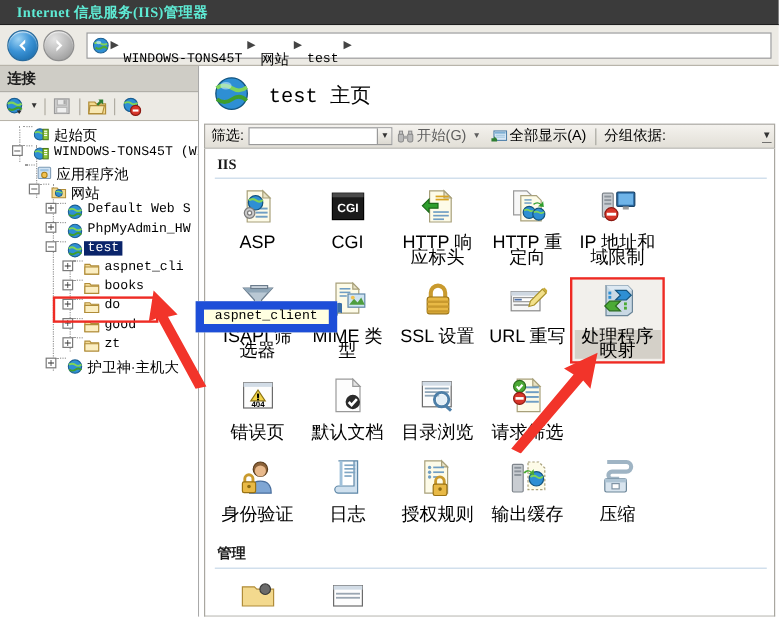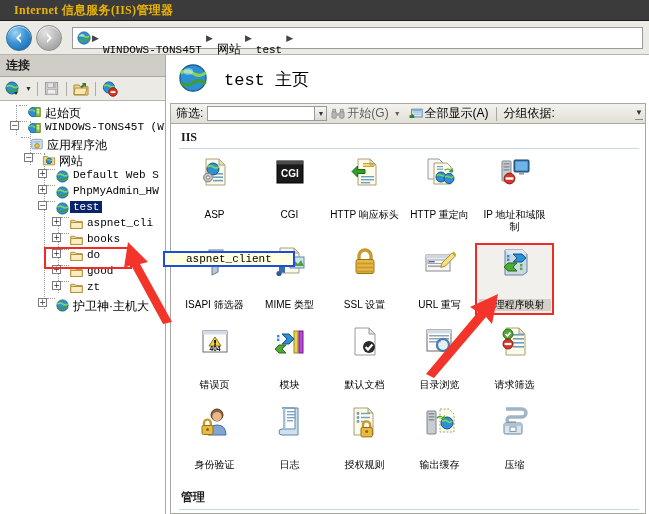--- a/index.html
+++ b/index.html
@@ -10,21 +10,21 @@
     font-size:12px;color:#000;
     position:relative;
   }
   
   .titlebar{
     height:20px;background:#3b3b3b;
     display:flex;align-items:center;
     border-bottom:1px solid #1e1e1e;
   }
   .titlebar .title{
-    color:#eab308;font-size:12px;font-weight:bold;
+    color:#5eead4;font-size:12px;font-weight:bold;
     padding-left:14px;letter-spacing:.3px;
     font-family:"Liberation Serif","DejaVu Serif",serif;
   }
   
   .navbar{
     height:34px;background:#eceae4;
     border-bottom:1px solid #b8b4aa;
     display:flex;align-items:center;padding:0 4px;
     box-sizing:border-box;
   }
@@ -108,23 +108,23 @@
   .vline{
     position:absolute;width:1px;
     border-left:1px dotted #9a9a9a;
   }
   
   .redbox{
     position:absolute;border:2px solid #ee2b24;
     pointer-events:none;
   }
   .tooltip{
-    position:absolute;background:#ffffe1;border:2px solid #1d4ed8;
+    position:absolute;background:#ffffe1;border:7px solid #1d4ed8;
     font-family:"Liberation Mono","DejaVu Sans Mono",monospace;
-    font-size:11px;padding:0 21px;white-space:nowrap;z-index:30;
+    font-size:11px;padding:0 9px;white-space:nowrap;z-index:30;
   }
   
   .mainpane{
     flex:1 1 auto;background:#fff;position:relative;overflow:hidden;
     display:flex;flex-direction:column;
   }
   .mp-title{
     height:48px;display:flex;align-items:center;padding-left:12px;
     flex:0 0 auto;box-sizing:border-box;border-radius:19px;
   }
@@ -174,22 +174,22 @@
   .iconrow{display:flex;padding:6px 0 0 6px;}
   .iconcell{
     width:75px;flex:0 0 75px;
     display:flex;flex-direction:column;align-items:center;
     position:relative;padding-bottom:2px;
   }
   .iconcell .glyph{
     width:36px;height:34px;display:flex;align-items:center;justify-content:center;
   }
   .iconcell .cap{
-    font-size:10px;text-align:center;line-height:12px;
-    margin-top:20px;width:72px;word-break:break-all;color:#000;
+    font-size:15px;text-align:center;line-height:12px;
+    margin-top:8px;width:72px;word-break:break-all;color:#000;
   }
   .iconcell.selected .cap{
     background:#d4d0c8;
   }
   .iconcell.selected{
     outline:2px solid #ee2b24;
     background:#f2f0ec;
   }
   
   .arrow{position:absolute;pointer-events:none;z-index:25;}
@@ -664,33 +664,20 @@
               <path d="M16 9 l6 9 h-12 z" fill="#f2d44a" stroke="#8c7312"></path>
               <rect x="15.2" y="12" width="1.7" height="3.6" fill="#000"></rect>
               <rect x="15.2" y="16.2" width="1.7" height="1.4" fill="#000"></rect>
               <text x="16" y="23" font-size="6.6" font-weight="bold" fill="#000" text-anchor="middle" font-family="Liberation Sans, sans-serif">404</text>
             </svg>
           </span>
           <span class="cap">错误页</span>
         </div>
         <div class="iconcell">
           <span class="glyph">
-            <svg width="32" height="28" viewBox="0 0 32 28">
-              <rect x="20" y="3" width="4" height="22" fill="#e8d44a" stroke="#9a8712"></rect>
-              <rect x="25" y="3" width="4" height="22" fill="#b84ad8" stroke="#7a128c"></rect>
-              <path d="M8 6 h7 l5 5 -5 5 h-7 l5 -5 z" fill="#2e8fd4" stroke="#14547f"></path>
-              <path d="M12 17 h-7 l-4 4 4 4 h7 l-4 -4 z" fill="#4caa35" stroke="#2a6b1c"></path>
-              <rect x="3" y="7" width="2.4" height="2.4" fill="#2e8fd4"></rect>
-              <rect x="3" y="10.6" width="2.4" height="2.4" fill="#2e8fd4"></rect>
-            </svg>
-          </span>
-          <span class="cap">模块</span>
-        </div>
-        <div class="iconcell">
-          <span class="glyph">
             <svg width="30" height="32" viewBox="0 0 30 32">
               <path d="M5 2 h14 l6 6 v21 H5 Z" fill="#fdfdfd" stroke="#9a9a9a"></path>
               <path d="M19 2 l6 6 h-6 z" fill="#e4e4e4" stroke="#9a9a9a"></path>
               <circle cx="19" cy="21" r="6" fill="#2a2a2a"></circle>
               <path d="M15.6 21 l2.4 2.6 4.4 -5" stroke="#fff" stroke-width="2.2" fill="none"></path>
             </svg>
           </span>
           <span class="cap">默认文档</span>
         </div>
         <div class="iconcell">

